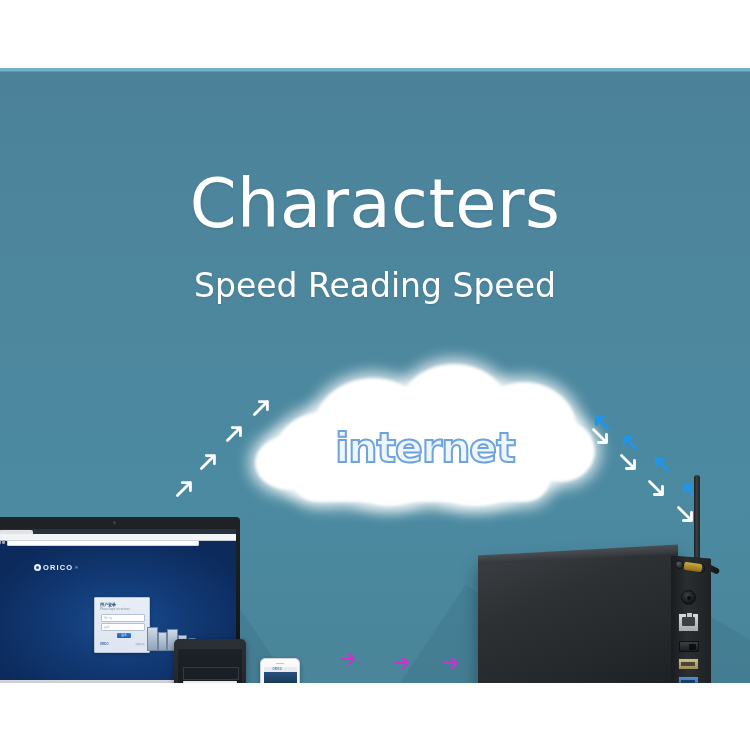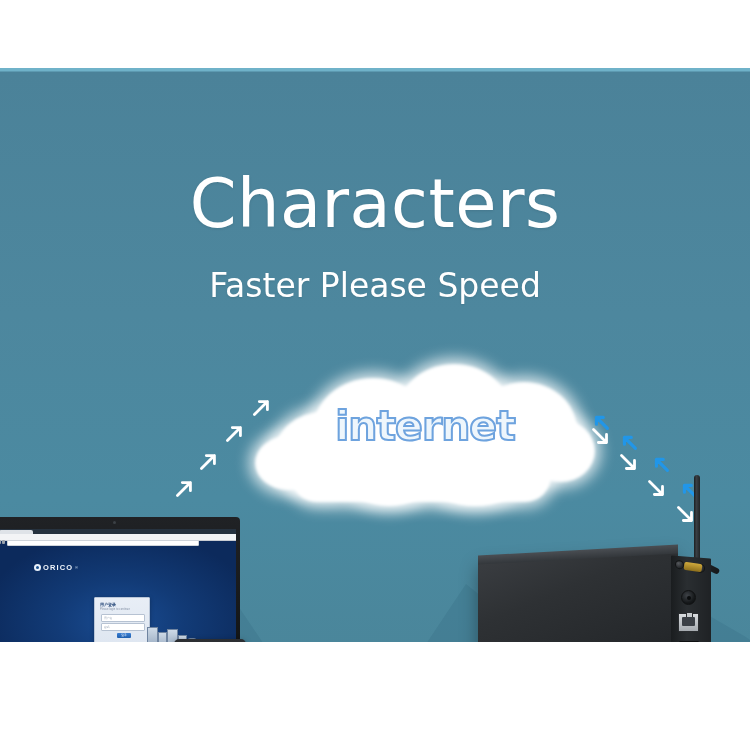--- a/index.html
+++ b/index.html
@@ -1,18 +1,18 @@
 <!DOCTYPE html>
 <html><head>
 <meta charset="utf-8">
 <style>
   html,body{margin:0;padding:0;background:#fff;}
   body{width:750px;height:750px;overflow:hidden;font-family:"Liberation Sans",sans-serif;}
 
-  #stage{position:relative;width:750px;height:642px;background:#ffffff;overflow:hidden;}
+  #stage{position:relative;width:750px;height:750px;background:#ffffff;overflow:hidden;}
 
   
   #band{
     position:absolute;left:0;top:68px;width:750px;height:615px;
     background:linear-gradient(180deg,#6fb2c9 0px,#6fb2c9 3px,#4b8299 4px,#4d879e 40%,#4b8aa1 70%,#4a8599 100%);
     overflow:hidden;
   }
   
   .mtn{position:absolute;bottom:0;background:rgba(40,90,110,0.16);}
 
@@ -30,21 +30,21 @@
     text-shadow:0 1px 2px rgba(0,0,0,0.10);
   }
   #sub1{top:200px;}
   #sub2{top:243px;}
 
   
   #cloud{position:absolute;left:255px;top:296px;width:340px;height:150px;}
   #cloud .puff{position:absolute;background:#ffffff;border-radius:50%;
     filter:blur(1.6px);box-shadow:0 0 14px 6px rgba(255,255,255,0.75);}
   #internet-word{
-    position:absolute;left:0;top:38px;width:340px;text-align:center;
+    position:absolute;left:0;top:60px;width:340px;text-align:center;
     font-family:"DejaVu Sans","Liberation Sans",sans-serif;
     font-size:41px;font-weight:700;letter-spacing:-1px;
     color:#eef6fc;
     -webkit-text-stroke:2px #6ea3de;
     text-shadow:0 0 1px #6ea3de;
   }
 
   
   .arw{position:absolute;width:26px;height:26px;}
   .arw svg{width:100%;height:100%;display:block;}
@@ -157,21 +157,21 @@
 <div id="stage">
 
   <div id="band">
 
     <div class="mtn" style="left:90px;width:200px;height:120px;clip-path:polygon(0 100%,28% 18%,44% 46%,62% 6%,100% 100%);"></div>
     <div class="mtn" style="left:0px;width:130px;height:90px;clip-path:polygon(0 100%,40% 22%,100% 100%);"></div>
     <div class="mtn" style="left:400px;width:300px;height:150px;clip-path:polygon(0 100%,22% 34%,38% 60%,56% 12%,74% 50%,100% 100%);"></div>
     <div class="mtn" style="left:620px;width:190px;height:110px;clip-path:polygon(0 100%,34% 26%,66% 58%,100% 100%);"></div>
 
     <div id="headline">Characters</div>
-    <div id="sub1">Faster Please Speed</div>
+    <div id="sub1">Speed Reading Speed</div>
 
     <div id="cloud">
       <div class="puff" style="left:20px;top:48px;width:96px;height:82px;"></div>
       <div class="puff" style="left:58px;top:14px;width:120px;height:104px;"></div>
       <div class="puff" style="left:140px;top:0px;width:118px;height:108px;"></div>
       <div class="puff" style="left:216px;top:18px;width:106px;height:96px;"></div>
       <div class="puff" style="left:0px;top:72px;width:66px;height:54px;"></div>
       <div class="puff" style="left:272px;top:56px;width:68px;height:62px;"></div>
       <div class="puff" style="left:36px;top:86px;width:260px;height:52px;border-radius:40px;"></div>
       <div class="puff" style="left:96px;top:98px;width:76px;height:44px;"></div>

